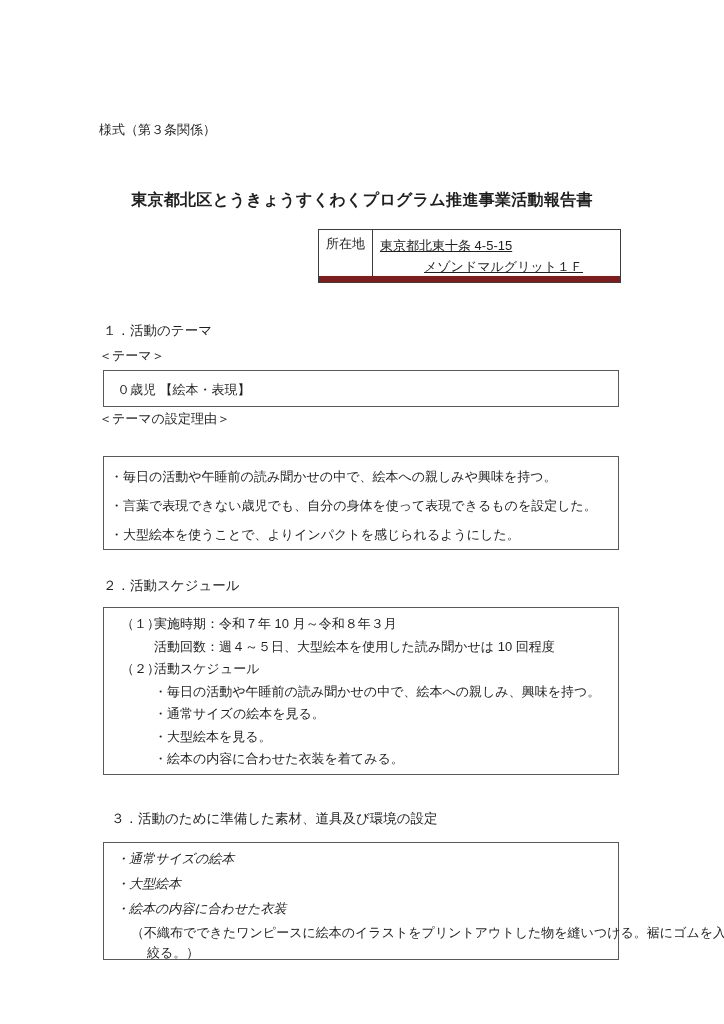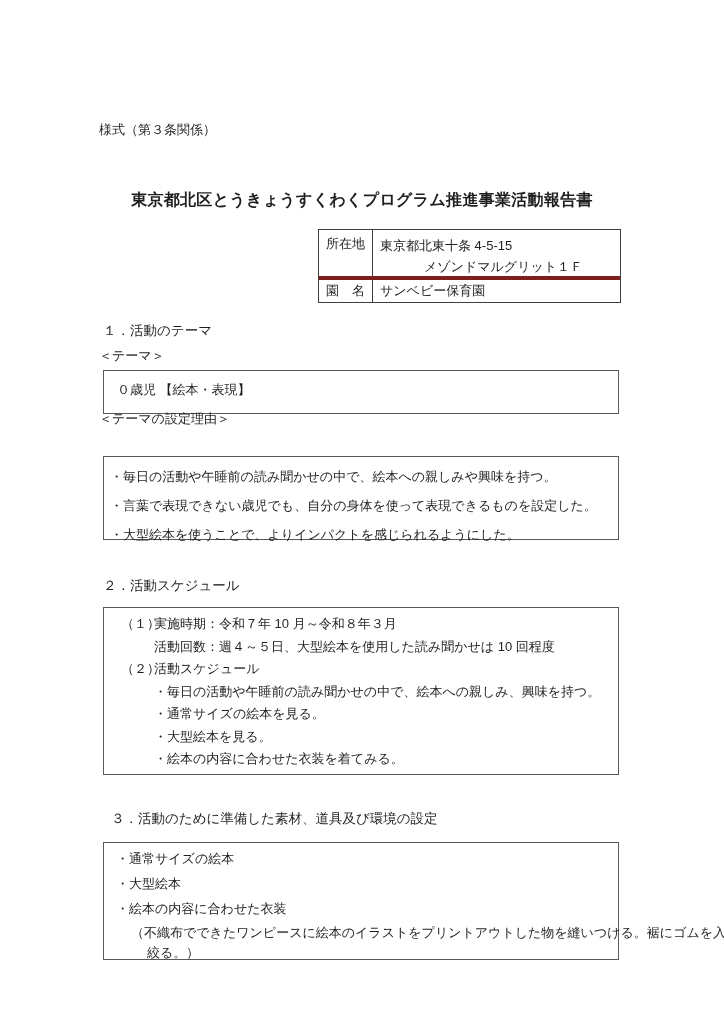--- a/index.html
+++ b/index.html
@@ -24,86 +24,82 @@
   }
 
   
   .info-table {
     left: 318px; top: 229px; width: 301px;
     border: 1px solid #3d3d3d;
     font-size: 13px;
     background: #fff;
   }
   .it-row { display: flex; }
-  .it-row1 { height: 46px; border-bottom: 4px solid #7f1d1d; }
+  .it-row1 { height: 46px; border-bottom: 6px solid #7f1d1d; }
   .it-row2 { height: 22px; }
   .it-label {
     width: 54px; flex: 0 0 auto;
     border-right: 1px solid #3d3d3d;
     text-align: center; box-sizing: border-box;
   }
   .it-row1 .it-label { padding-top: 5px; }
   .it-row2 .it-label { line-height: 22px; }
   .it-value { flex: 1; padding-left: 7px; }
-  .it-row1 .it-value { padding-top: 5px; line-height: 21px; }
+  .it-row1 .it-value { padding-top: 5px; line-height: 21px; text-decoration: underline; }
   .it-line2 { margin-left: 44px; }
   .it-row2 .it-value { line-height: 22px; }
 
   
   .sec-heading { font-size: 13.5px; }
   .s1 { left: 103px; top: 322px; }
   .s2 { left: 103px; top: 577px; }
   .s3 { left: 103px; top: 810px; margin-left: 8px; }
   .sub-label { font-size: 13px; }
   .l1 { left: 99px; top: 347px; }
   .l2 { left: 99px; top: 410px; }
 
   
   .box {
     border: 1px solid #595959;
     box-sizing: border-box;
     font-size: 13px;
     background: #fff;
   }
-  .theme-box { left: 103px; top: 370px; width: 516px; height: 44px; padding: 10px 0 3px 13px; }
+  .theme-box { left: 103px; top: 370px; width: 516px; height: 37px; padding: 10px 0 3px 13px; }
 
-  .reason-box { left: 103px; top: 456px; width: 516px; height: 84px; padding: 5px 8px 0 6px; }
+  .reason-box { left: 103px; top: 456px; width: 516px; height: 94px; padding: 5px 8px 0 6px; }
   .reason-box .line { line-height: 29px; white-space: nowrap; }
 
   .schedule-box { left: 103px; top: 607px; width: 516px; height: 168px; padding-top: 5px; }
   .sch-row { display: flex; line-height: 22.5px; }
   .sch-no { width: 33px; margin-left: 17px; flex: 0 0 auto; }
   .sch-text { flex: 1; white-space: nowrap; }
   .sch-cont { padding-left: 50px; line-height: 22.5px; white-space: nowrap; }
 
   .materials-box { left: 103px; top: 842px; width: 516px; height: 118px; padding-top: 3px; }
-  .mat-item { padding-left: 12px; line-height: 25px; }
+  .mat-item { padding-left: 12px; line-height: 25px; font-style: italic; }
   .mat-note1 { padding-left: 27px; line-height: 19.5px; margin-top: 2px; white-space: nowrap; }
   .mat-note2 { padding-left: 43px; line-height: 19.5px; }
 </style>
 </head>
 <body>
 
 <div>
 
   <div class="abs form-note">様式（第３条関係）</div>
 
   <div class="abs doc-title">東京都北区とうきょうすくわくプログラム推進事業活動報告書</div>
 
   <div class="abs info-table">
     <div class="it-row it-row1">
       <div class="it-label">所在地</div>
       <div class="it-value">
         <div>東京都北東十条 4-5-15</div>
         <div class="it-line2">メゾンドマルグリット１Ｆ</div>
       </div>
-    </div>
-    <div class="it-row it-row2">
-      <div class="it-label">園　名</div>
-      <div class="it-value">サンベビー保育園</div>
     </div>
   </div>
 
   <div class="abs sec-heading s1">１．活動のテーマ</div>
   <div class="abs sub-label l1">＜テーマ＞</div>
 
   <div class="abs box theme-box">
     <div>０歳児 【絵本・表現】</div>
   </div>
 

